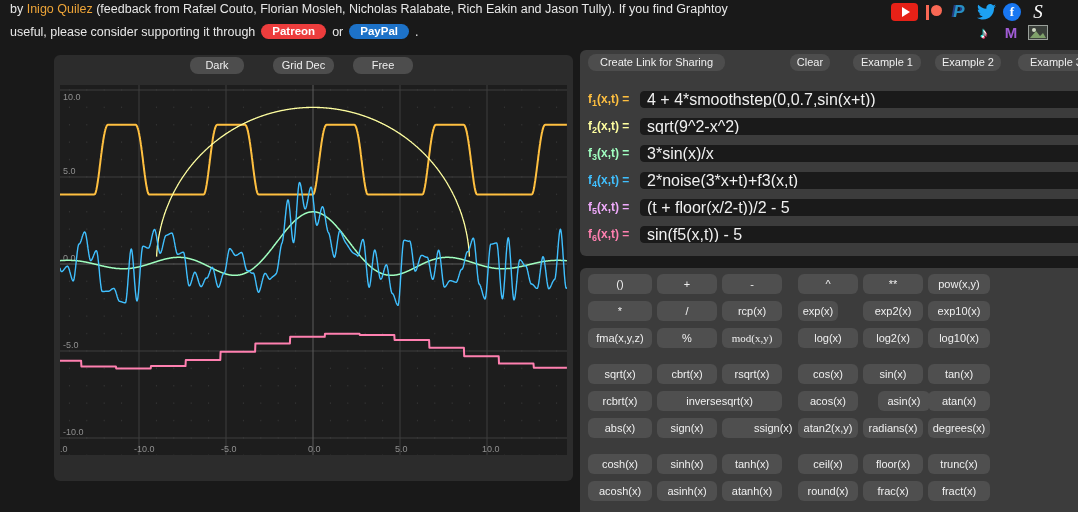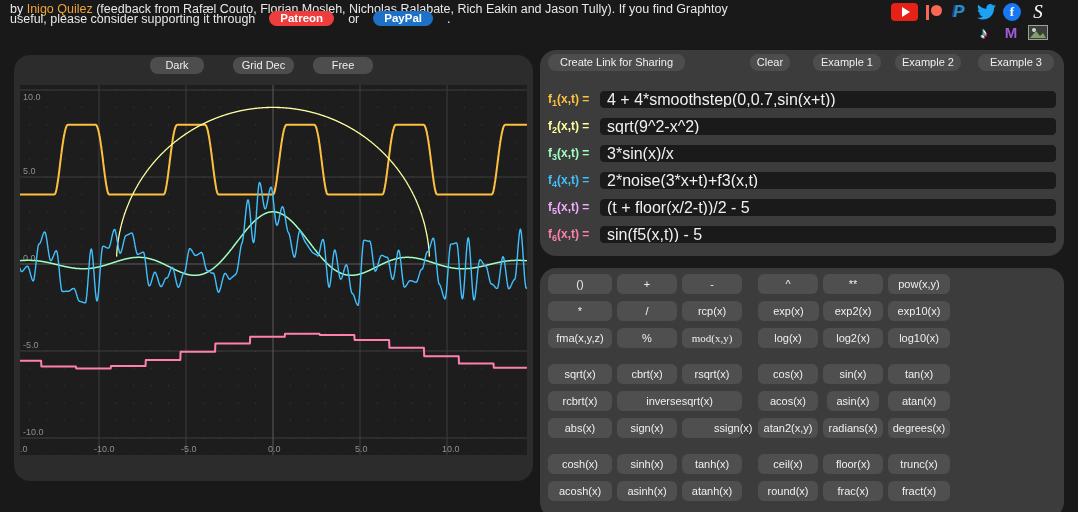--- a/index.html
+++ b/index.html
@@ -5,42 +5,42 @@
   html,body{margin:0;padding:0;background:#191919;}
   body{width:1078px;height:512px;position:relative;overflow:hidden;
        font-family:"Liberation Sans",sans-serif;color:#e8e8e8;}
   .abs{position:absolute;}
 
   
   .hdr-line1{left:10px;top:2px;display:flex;align-items:baseline;white-space:nowrap;}
   .app-title{font-size:27px;font-weight:700;color:#ffffff;letter-spacing:-0.5px;margin-right:7px;}
   .byline{font-size:12.5px;color:#e8e8e8;}
   .byline a{color:#eda438;text-decoration:none;cursor:pointer;}
-  .hdr-line2{left:10px;top:11px;display:flex;align-items:center;white-space:nowrap;font-size:12.5px;gap:14px;}
+  .hdr-line2{left:10px;top:24px;display:flex;align-items:center;white-space:nowrap;font-size:12.5px;gap:6px;}
   .pill{display:inline-block;border-radius:9px;padding:1px 11px 2px;font-size:11.5px;font-weight:700;color:#fff;cursor:pointer;}
   .pill-patreon{background:#ed3d3d;}
   .pill-paypal{background:#1d72c8;}
 
   
   .social{top:3px;right:30px;display:flex;flex-direction:column;align-items:flex-end;gap:2px;}
   .social .row{display:flex;gap:7px;align-items:center;}
   .sicon{display:inline-flex;align-items:center;justify-content:center;width:20px;height:18px;cursor:pointer;}
   .si-youtube{width:27px;height:18px;background:#e62117;border-radius:4px;}
   .si-youtube::after{content:"";width:0;height:0;border-left:8px solid #fff;border-top:5px solid transparent;border-bottom:5px solid transparent;margin-left:2px;}
   .si-patreon{width:17px;}
   .si-patreon::before{content:"";width:3px;height:15px;background:#f96854;margin-right:2px;}
   .si-patreon::after{content:"";width:11px;height:11px;border-radius:50%;background:#f96854;margin-bottom:3px;}
   .si-paypal{font-size:17px;font-weight:900;color:#2790c3;text-shadow:-2px 0 0 #253b80;font-style:italic;}
   .si-facebook{width:18px;height:18px;border-radius:50%;background:#1877f2;color:#fff;font-weight:700;font-size:13px;font-family:"Liberation Serif",serif;}
   .si-shadertoy{font-family:"Liberation Serif",serif;font-style:italic;font-size:19px;color:#fff;}
   .si-tiktok{color:#fff;font-size:15px;font-weight:700;text-shadow:1px 1px 0 #fd3e72,-1px -1px 0 #25f4ee;}
   .si-mastodon{color:#a05cd5;font-weight:800;font-size:15px;}
 
   
-  .panel{position:absolute;border-radius:16px;}
+  .panel{position:absolute;border-radius:6px;margin-left:40px;}
   .graph-panel{left:14px;top:55px;width:519px;height:426px;background:#2c2c2c;}
   .formula-panel{left:540px;top:50px;width:524px;height:206px;background:#3c3c3c;}
   .grid-panel{left:540px;top:268px;width:524px;height:250px;background:#3c3c3c;}
 
   .ui-btn{position:absolute;height:17px;border-radius:8px;background:#4d4d4d;border:none;
           color:#efefef;font-size:11px;font-family:"Liberation Sans",sans-serif;
           display:flex;align-items:center;justify-content:center;cursor:pointer;padding:0;line-height:17px;}
 
   
   .canvas-wrap{position:absolute;left:6px;top:30px;width:507px;height:370px;background:#1d1d1d;overflow:hidden;cursor:crosshair;}
@@ -200,39 +200,39 @@
   <div id="fn-grid">
       <button class="grid-btn" style="left: 8px; top: 6px; width: 64px;">()</button>
       <button class="grid-btn" style="left: 77px; top: 6px; width: 60px;">+</button>
       <button class="grid-btn" style="left: 142px; top: 6px; width: 60px;">-</button>
       <button class="grid-btn" style="left: 218px; top: 6px; width: 60px;">^</button>
       <button class="grid-btn" style="left: 283px; top: 6px; width: 60px;">**</button>
       <button class="grid-btn" style="left: 348px; top: 6px; width: 62px;">pow(x,y)</button>
       <button class="grid-btn" style="left: 8px; top: 33px; width: 64px;">*</button>
       <button class="grid-btn" style="left: 77px; top: 33px; width: 60px;">/</button>
       <button class="grid-btn" style="left: 142px; top: 33px; width: 60px;">rcp(x)</button>
-      <button class="grid-btn" style="left: 218px; top: 33px; width: 61px;">exp(x)</button>
+      <button class="grid-btn" style="left: 218px; top: 33px; width: 40px;">exp(x)</button>
       <button class="grid-btn" style="left: 283px; top: 33px; width: 60px;">exp2(x)</button>
       <button class="grid-btn" style="left: 348px; top: 33px; width: 62px;">exp10(x)</button>
       <button class="grid-btn" style="left: 8px; top: 60px; width: 64px;">fma(x,y,z)</button>
       <button class="grid-btn" style="left: 77px; top: 60px; width: 60px;">%</button>
       <button class="grid-btn" style="left: 142px; top: 60px; width: 60px; font-family: Liberation Serif, serif;">mod(x,y)</button>
       <button class="grid-btn" style="left: 218px; top: 60px; width: 60px;">log(x)</button>
       <button class="grid-btn" style="left: 283px; top: 60px; width: 60px;">log2(x)</button>
       <button class="grid-btn" style="left: 348px; top: 60px; width: 62px;">log10(x)</button>
       <button class="grid-btn" style="left: 8px; top: 96px; width: 64px;">sqrt(x)</button>
       <button class="grid-btn" style="left: 77px; top: 96px; width: 60px;">cbrt(x)</button>
       <button class="grid-btn" style="left: 142px; top: 96px; width: 60px;">rsqrt(x)</button>
       <button class="grid-btn" style="left: 218px; top: 96px; width: 60px;">cos(x)</button>
       <button class="grid-btn" style="left: 283px; top: 96px; width: 60px;">sin(x)</button>
       <button class="grid-btn" style="left: 348px; top: 96px; width: 62px;">tan(x)</button>
       <button class="grid-btn" style="left: 8px; top: 123px; width: 64px;">rcbrt(x)</button>
       <button class="grid-btn" style="left: 77px; top: 123px; width: 125px;">inversesqrt(x)</button>
       <button class="grid-btn" style="left: 218px; top: 123px; width: 60px;">acos(x)</button>
-      <button class="grid-btn" style="left: 287px; top: 123px; width: 52px;">asin(x)</button>
+      <button class="grid-btn" style="left: 298px; top: 123px; width: 52px;">asin(x)</button>
       <button class="grid-btn" style="left: 348px; top: 123px; width: 62px;">atan(x)</button>
       <button class="grid-btn" style="left: 8px; top: 150px; width: 64px;">abs(x)</button>
       <button class="grid-btn" style="left: 77px; top: 150px; width: 60px;">sign(x)</button>
       <button class="grid-btn" style="left: 142px; top: 150px; width: 60px; padding-left: 32px;">ssign(x)</button>
       <button class="grid-btn" style="left: 218px; top: 150px; width: 60px;">atan2(x,y)</button>
       <button class="grid-btn" style="left: 283px; top: 150px; width: 60px;">radians(x)</button>
       <button class="grid-btn" style="left: 348px; top: 150px; width: 62px;">degrees(x)</button>
       <button class="grid-btn" style="left: 8px; top: 186px; width: 64px;">cosh(x)</button>
       <button class="grid-btn" style="left: 77px; top: 186px; width: 60px;">sinh(x)</button>
       <button class="grid-btn" style="left: 142px; top: 186px; width: 60px;">tanh(x)</button>

